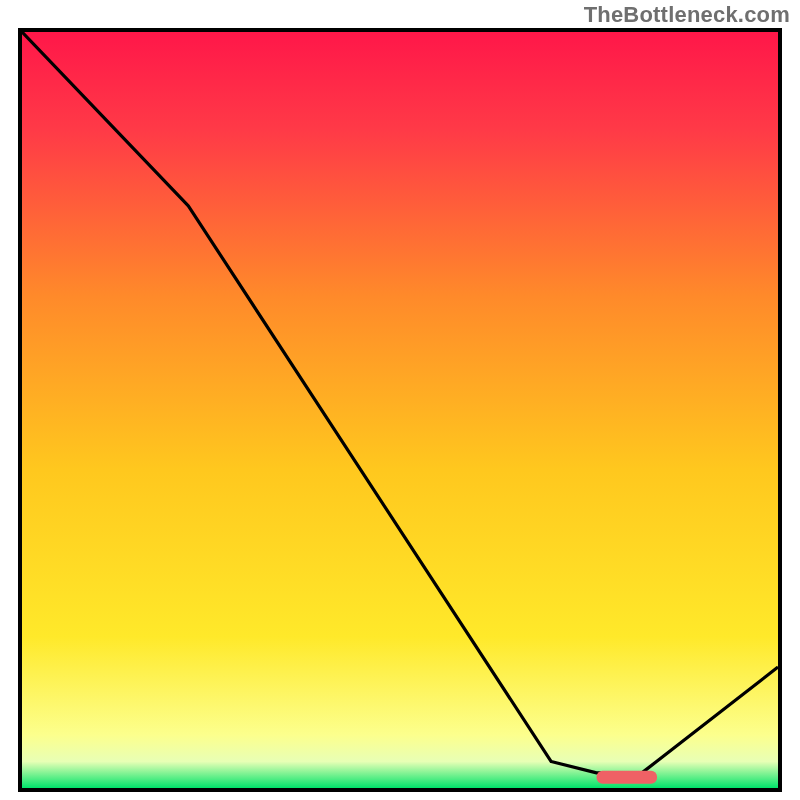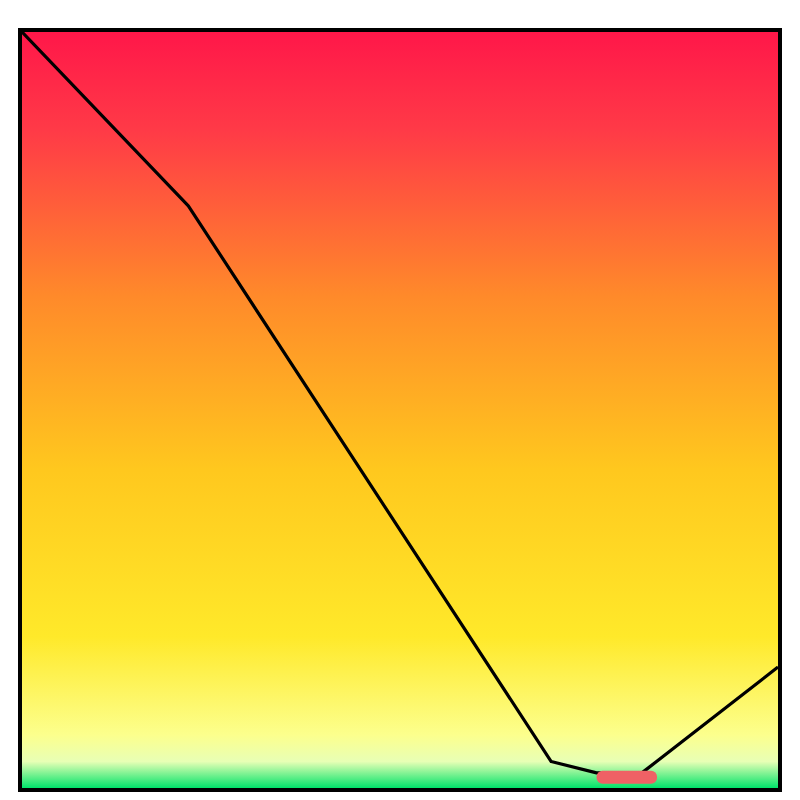--- a/index.html
+++ b/index.html
@@ -48,20 +48,21 @@
   .marker {
     fill: #ef6165;
     stroke: none;
   }
 </style>
 </head>
 <body>
 
 <div class="root">
 
+  <div class="watermark">TheBottleneck.com</div>
 
   <div class="plot-wrap">
     <svg id="chart-svg" viewBox="0 0 756 756" preserveAspectRatio="none">
       <defs>
         <linearGradient id="bg-grad" x1="0" y1="0" x2="0" y2="1">
           <stop id="g-stop-0" offset="0%" stop-color="#ff1749"></stop>
           <stop id="g-stop-1" offset="13%" stop-color="#ff3a47"></stop>
           <stop id="g-stop-2" offset="35%" stop-color="#ff8a2a"></stop>
           <stop id="g-stop-3" offset="58%" stop-color="#ffc81e"></stop>
           <stop id="g-stop-4" offset="80%" stop-color="#ffe92a"></stop>

